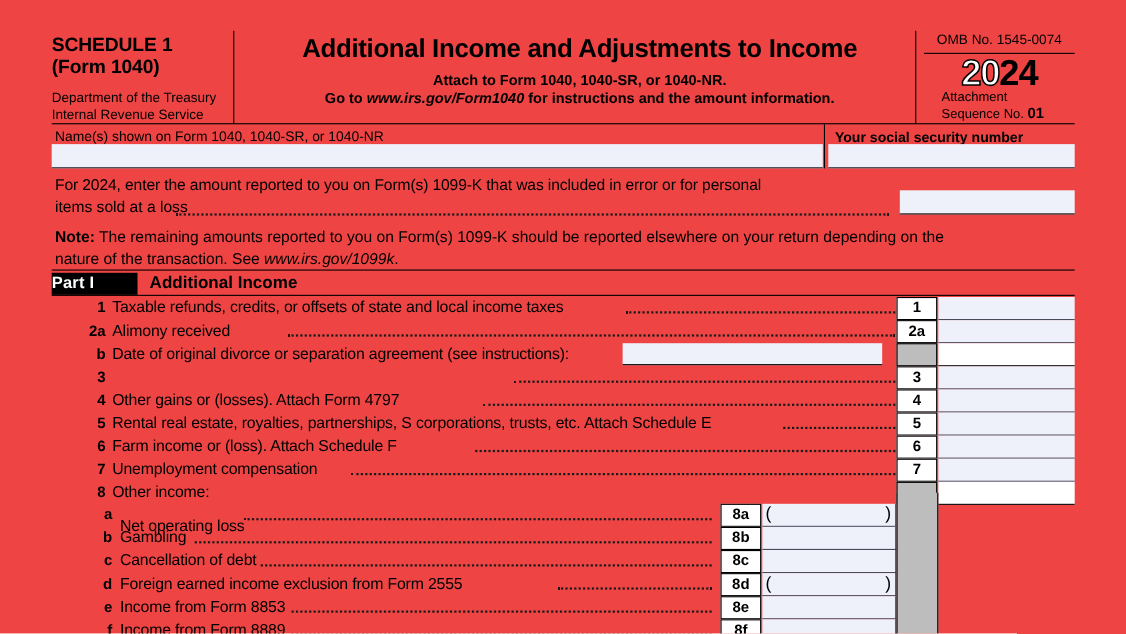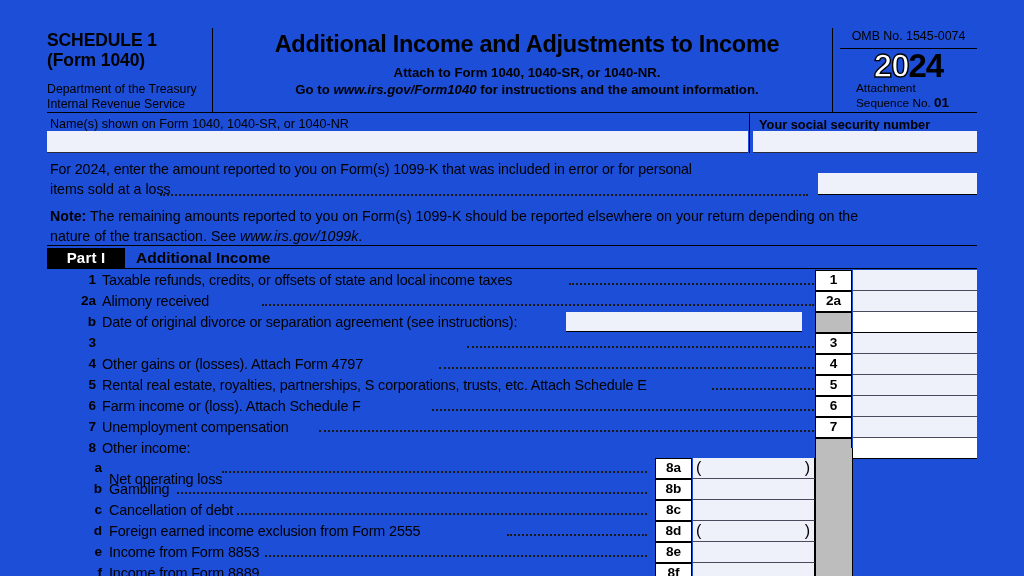--- a/index.html
+++ b/index.html
@@ -11,21 +11,21 @@
     width: 1024px;
     height: 576px;
     font-family: "Liberation Sans", sans-serif;
     color: #000000;
     overflow: hidden;
   }
   #form {
     position: relative;
     width: 1024px;
     height: 576px;
-    background: #1d4ed8;
+    background: #ef4444;
   }
   .fill { background: #eef0fa; }
   .ul { border-bottom: 1.6px solid #2b2b3a; }
   .bk { border-bottom: 1.6px solid #000; }
 
   
   #header-band {
     position: absolute;
     left: 47px; top: 30px;
     width: 930px; height: 82px;
@@ -203,21 +203,20 @@
     width: 930px; height: 20px;
   }
   #part-tag {
     position: absolute;
     left: 0; top: 0;
     width: 78px; height: 20px;
     background: #000;
     color: #ffffff;
     font-size: 15px;
     font-weight: bold;
-    text-align: center;
     line-height: 20px;
     letter-spacing: 0.2px;
   }
   #part-name {
     position: absolute;
     left: 89px; top: 0;
     font-size: 15.5px;
     font-weight: bold;
     line-height: 20px;
   }

